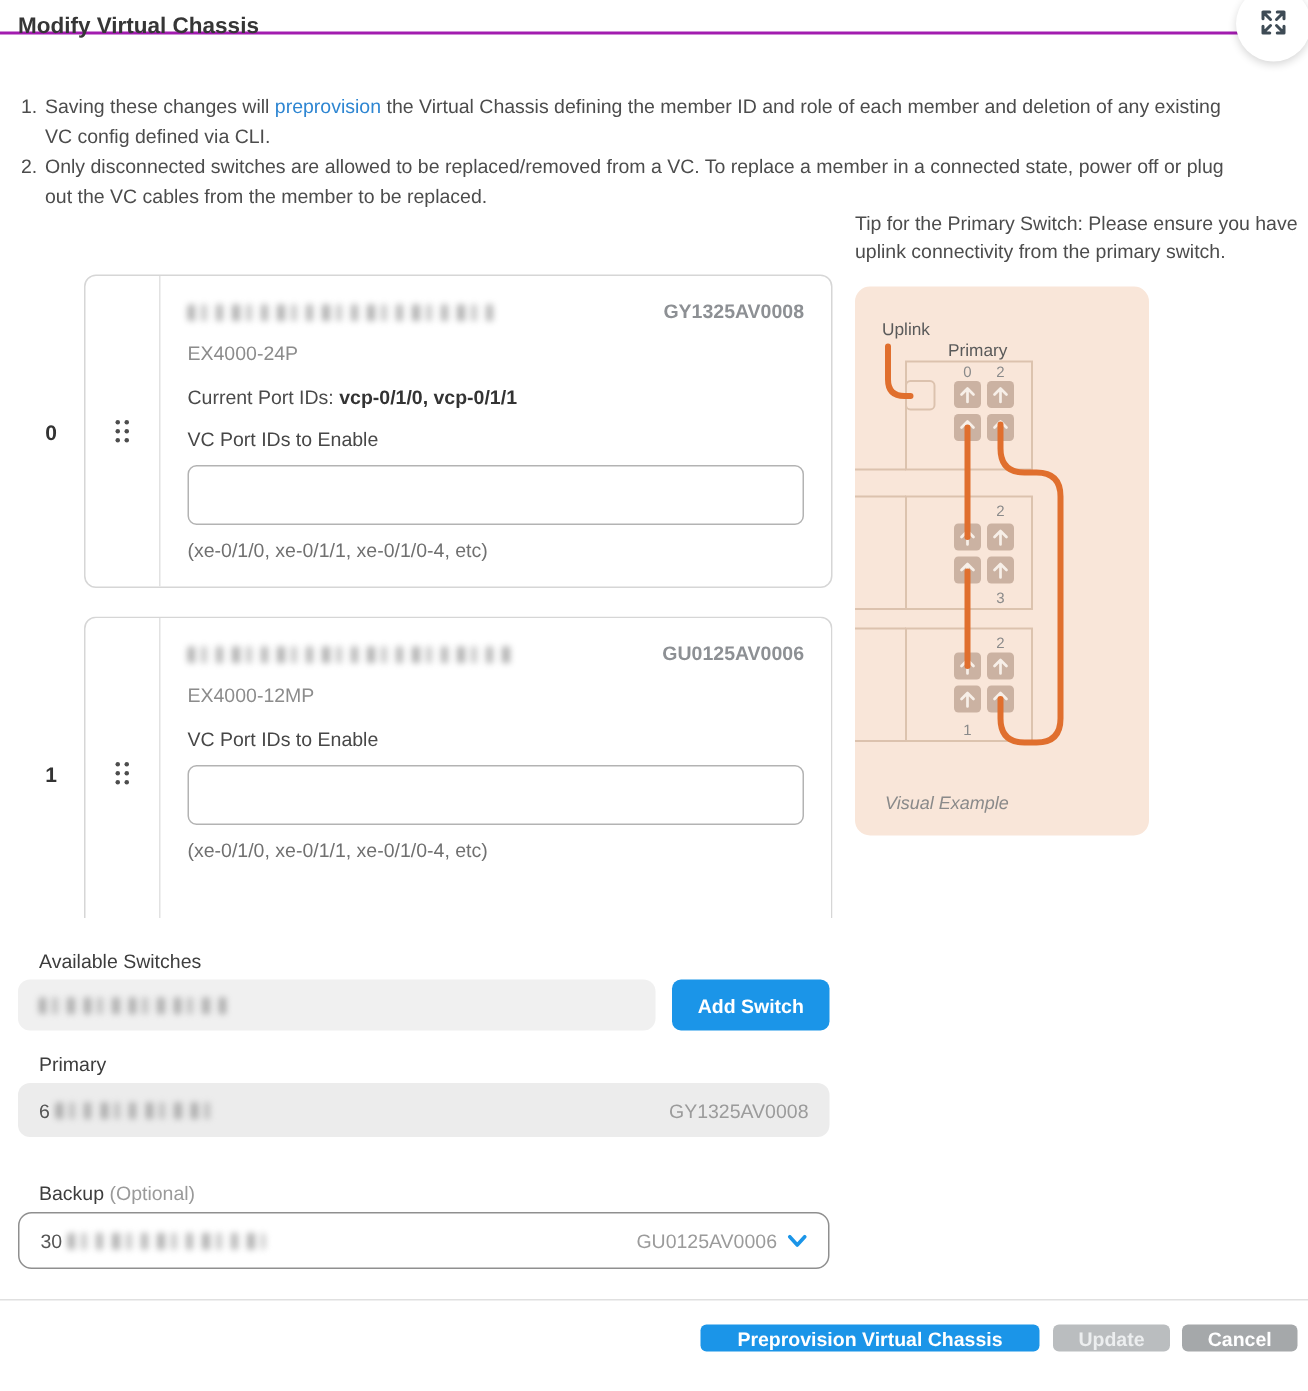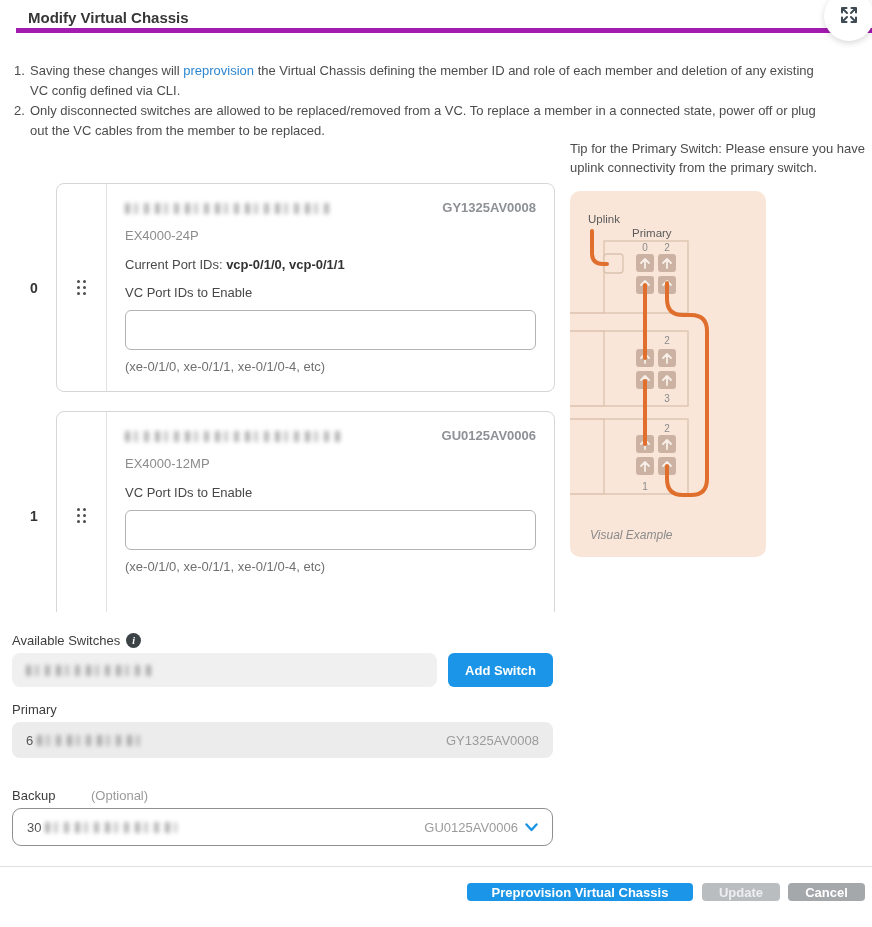--- a/index.html
+++ b/index.html
@@ -1,21 +1,21 @@
 <!DOCTYPE html>
 <html><head>
 <meta charset="utf-8">
 <style>
   * { margin:0; padding:0; box-sizing:border-box; }
   html,body { width:872px; height:927px; background:#fff; overflow:hidden;
     font-family:"Liberation Sans", sans-serif; color:#4a4a4a; font-size:13px; }
   .stage { position:relative; width:872px; height:927px; overflow:hidden; }
 
   
-  .hdr { position:absolute; top:0; left:16px; right:0; height:33px; border-bottom:5px solid #a21caf; background:#fff; }
+  .hdr { position:absolute; top:0; left:0; right:0; height:23px; border-bottom:2px solid #a21caf; background:#fff; }
   .hdr-title { position:absolute; top:9px; left:12px; font-size:15px; font-weight:bold; color:#363636; }
   .expand-btn { position:absolute; top:-9px; left:824px; width:50px; height:50px; border-radius:50%;
     background:#fff; box-shadow:0 2px 6px rgba(0,0,0,.16); z-index:3; border:none; cursor:pointer;
     display:flex; align-items:center; justify-content:center; }
 
   
   .instr { position:absolute; top:61px; left:14px; width:818px; line-height:1.55; color:#4c4c4c; }
   .instr-item { display:flex; }
   .instr-num { width:16px; flex:0 0 16px; }
   .link { color:#2e86d2; cursor:pointer; text-decoration:none; }
@@ -45,33 +45,33 @@
     background:repeating-linear-gradient(90deg,#6f6f6f 0 5px,transparent 5px 9px,#9a9a9a 9px 13px,transparent 13px 19px,#7a7a7a 19px 24px,transparent 24px 30px); }
   .r-name0 { width:205px; } .r-name1 { width:218px; }
   .r-avail { width:128px; } .r-primary { width:108px; } .r-backup { width:132px; }
 
   
   .right-col { position:absolute; left:570px; top:140px; width:296px; }
   .tip-text { line-height:1.45; color:#4c4c4c; }
   .diagram { position:relative; margin-top:13px; width:196px; height:366px; background:#f9e6d9; border-radius:10px; overflow:hidden; }
 
   
-  .field-label { position:absolute; left:12px; color:#3d3d3d; }
+  .field-label { position:absolute; left:26px; color:#3d3d3d;flex-direction:column; }
   .lbl-avail { top:633px; display:flex; align-items:center; gap:6px; }
   .info-icon { width:15px; height:15px; border-radius:50%; background:#3c4347; color:#fff; font-size:10px; font-weight:bold;
     display:inline-flex; align-items:center; justify-content:center; font-family:"Liberation Serif", serif; font-style:italic; }
   .gray-field { position:absolute; display:flex; align-items:center; justify-content:space-between;
     background:#f0f0f0; border-radius:8px; padding:0 14px; color:#9b9b9b; }
   .f-avail { top:653px; left:12px; width:425px; height:34px; }
   .add-btn { position:absolute; top:653px; left:448px; width:105px; height:34px; background:#1b95e8; color:#fff;
     font-weight:bold; font-size:13px; border:none; border-radius:6px; cursor:pointer; font-family:inherit; }
   .lbl-primary { top:702px; }
   .f-primary { top:722px; left:12px; width:541px; height:36px; background:#ececec; }
   .lbl-backup { top:788px; }
-  .lbl-backup .opt { color:#9a9a9a;margin-left:32px; }
+  .lbl-backup .opt { color:#9a9a9a; }
   .f-backup { top:808px; left:12px; width:541px; height:38px; background:#fff; border:1px solid #8f8f8f; border-radius:9px; cursor:pointer; }
   .f-left { display:flex; align-items:center; gap:4px; color:#555; }
   .f-right { display:flex; align-items:center; gap:7px; color:#9b9b9b; }
 
   .divider { position:absolute; top:866px; left:0; width:872px; border-top:1px solid #e0e0e0; }
 
   
   .btn { position:absolute; top:883px; height:18px; border:none; border-radius:4px; font-family:inherit;
     font-size:13px; font-weight:bold; cursor:pointer; }
   .btn-preprovision { left:467px; width:226px; background:#1b95e8; color:#fff; }

